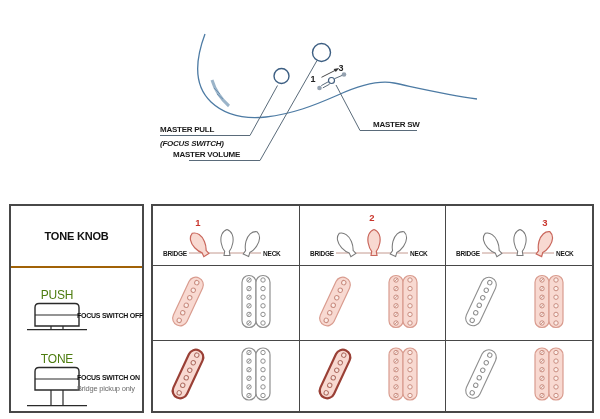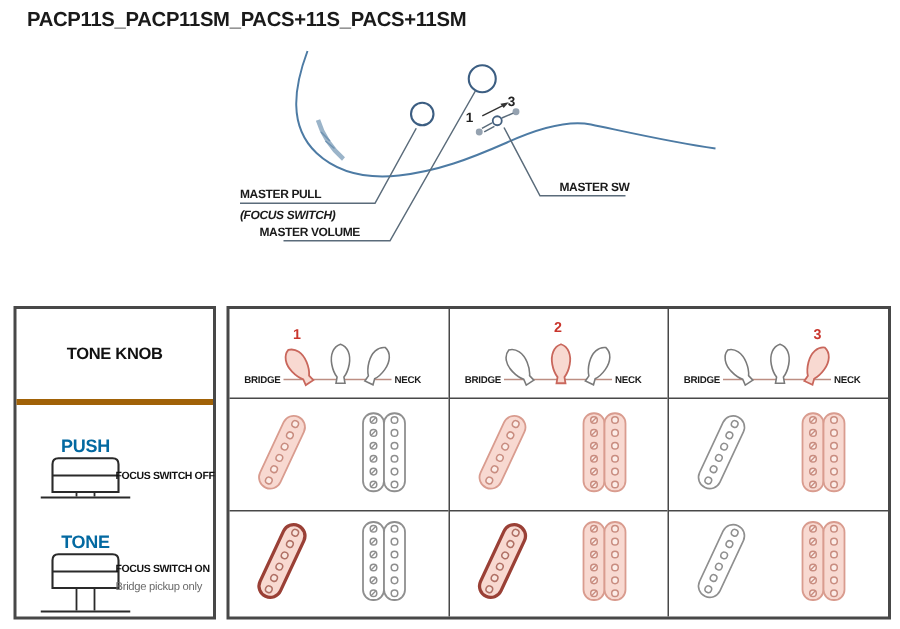--- a/index.html
+++ b/index.html
@@ -3,42 +3,41 @@
 <meta charset="utf-8">
 <style>
   html,body{margin:0;padding:0;background:#fff;}
   #stage{position:relative;width:600px;height:419px;background:#fff;overflow:hidden;
          font-family:"Liberation Sans","DejaVu Sans",sans-serif;}
   .abs{position:absolute;}
   #page-title{left:18px;top:5px;font-size:13.5px;font-weight:bold;letter-spacing:-0.2px;color:#1a1a1a;white-space:nowrap;}
   .diag-label{font-size:8px;font-weight:bold;letter-spacing:-0.25px;color:#1a1a1a;white-space:nowrap;line-height:1.15;}
   
   #tone-panel{left:9px;top:204px;width:135px;height:209px;border:2px solid #484848;box-sizing:border-box;background:#fff;}
-  #tone-panel-header{height:60px;border-bottom:4px solid #a16207;display:flex;align-items:center;justify-content:center;}
+  #tone-panel-header{height:60px;border-bottom:2px solid #a16207;display:flex;align-items:center;justify-content:center;}
   #tone-knob-title{font-size:11px;font-weight:bold;letter-spacing:-0.2px;color:#111;}
   #tone-panel-body{position:relative;height:144px;}
-  .knob-label{font-size:12px;font-weight:bold;letter-spacing:-0.2px;color:#0369a1;text-align:center;width:60px;}
+  .knob-label{font-size:12px;font-weight:normal;letter-spacing:-0.2px;color:#4d7c0f;text-align:center;width:60px;}
   .focus-desc{font-size:7px;font-weight:bold;letter-spacing:-0.25px;color:#111;white-space:nowrap;}
   .focus-note{font-size:7.5px;color:#6b6b6b;letter-spacing:-0.2px;white-space:nowrap;}
   
   #selector-table{left:151px;top:204px;width:443px;height:209px;border:2px solid #484848;box-sizing:border-box;display:flex;background:#fff;}
   .sel-column{width:146.3px;display:flex;flex-direction:column;}
   .sel-column.mid{border-left:1px solid #484848;border-right:1px solid #484848;}
   .cell{box-sizing:border-box;}
   .cell.header{height:60px;border-bottom:1px solid #484848;}
   .cell.row-off{height:75px;border-bottom:1px solid #484848;}
   .cell.row-on{height:70px;}
   svg{display:block;}
 </style>
 </head>
 <body>
 
 <div id="stage">
 
-  <div class="abs" id="page-title">PACP11S_PACP11SM_PACS+11S_PACS+11SM</div>
 
   <svg class="abs" id="top-diagram" style="left:0;top:0;" width="600" height="200" viewBox="0 0 600 200">
 
     <path d="M 205,34 C 196,58 192,84 211,102 C 227,117 247,119 266,117
              C 292,114 313,106 338,95 C 360,85 379,80 394,83
              C 418,88 448,95 477,99" fill="none" stroke="#4d7ba4" stroke-width="1.3"></path>
 
     <path d="M 212,80 C 215,90 221,99 229,106" fill="none" stroke="#8aa7c0" stroke-width="3" opacity="0.85"></path>
     <path d="M 214,88 l 6,6 M 217,94 l 6,5" fill="none" stroke="#6f93b2" stroke-width="1"></path>
 

